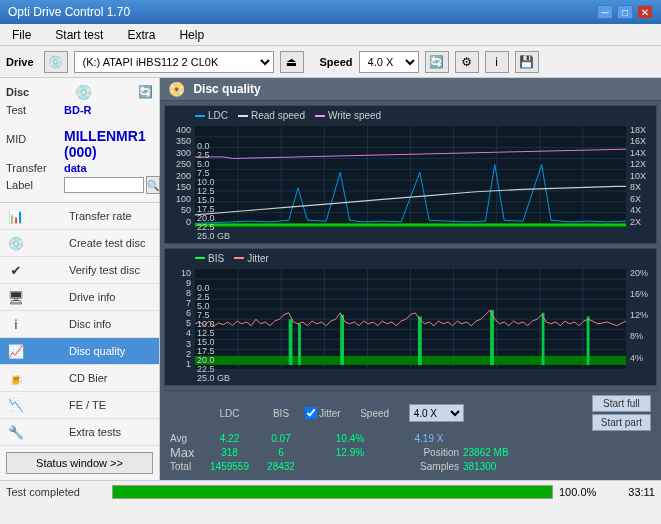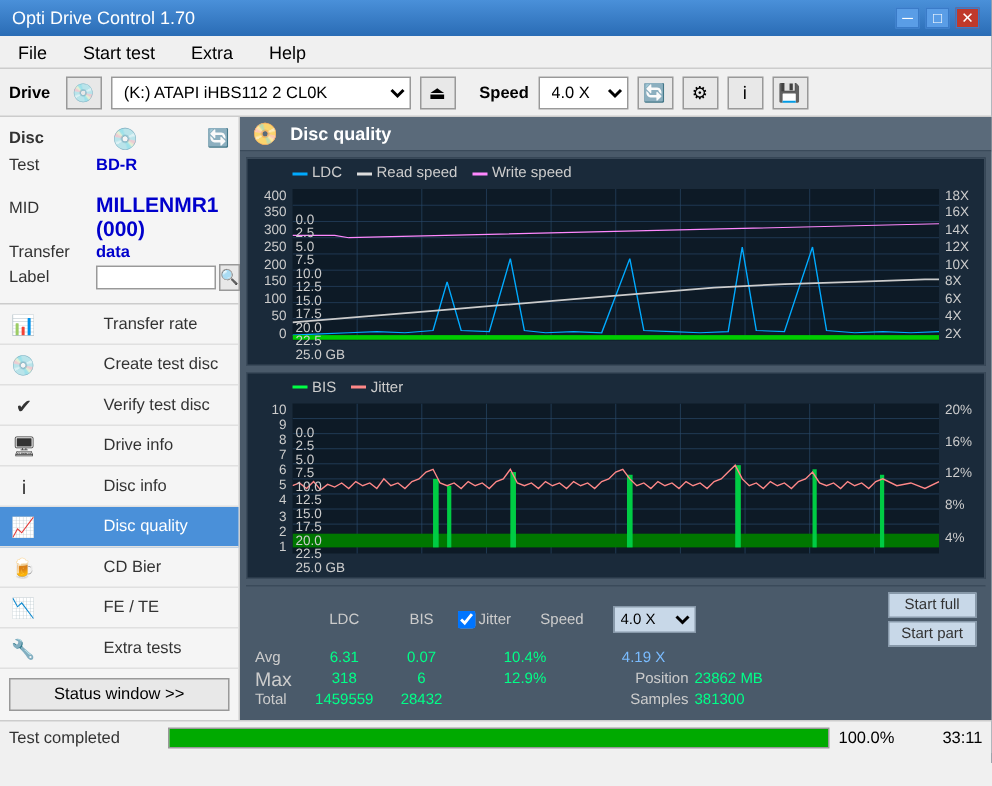--- a/index.html
+++ b/index.html
@@ -570,21 +570,21 @@
             <option>4.0 X</option>
           </select>
           <div class="stat-buttons" style="margin-left:auto;">
             <div class="stat-btn">Start full</div>
             <div class="stat-btn">Start part</div>
           </div>
         </div>
 
         <div style="display:flex; gap:4px; align-items:center; margin-bottom:1px;">
           <span style="color:#ccc;font-size:10px;width:28px;">Avg</span>
-          <span style="color:#00ff88;font-size:10px;width:55px;text-align:center;">6.31</span>
+          <span style="color:#00ff88;font-size:10px;width:55px;text-align:center;">4.22</span>
           <span style="color:#00ff88;font-size:10px;width:40px;text-align:center;">0.07</span>
           <span style="color:#00ff88;font-size:10px;width:90px;text-align:center;">10.4%</span>
           <span style="color:#7abcff;font-size:10px;width:60px;text-align:center;">4.19 X</span>
         </div>
 
         <div style="display:flex; gap:4px; align-items:center; margin-bottom:1px;">
           <span style="color:#ccc;font-size:13px;width:28px;">Max</span>
           <span style="color:#00ff88;font-size:10px;width:55px;text-align:center;">318</span>
           <span style="color:#00ff88;font-size:10px;width:40px;text-align:center;">6</span>
           <span style="color:#00ff88;font-size:10px;width:90px;text-align:center;">12.9%</span>

